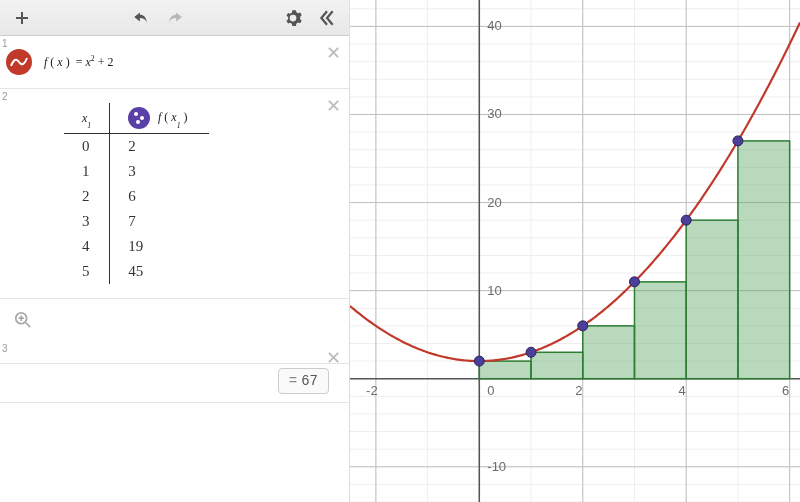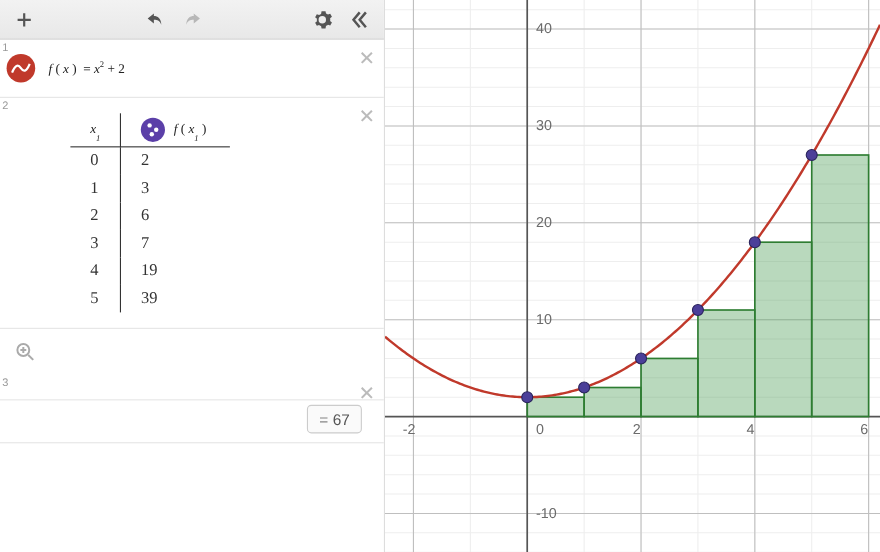--- a/index.html
+++ b/index.html
@@ -28,21 +28,21 @@
   .table th, .table td { padding: 4px 18px; text-align: left; font-family: Georgia, serif; font-size: 15px; }
   .table thead th { border-bottom: 1px solid #333; }
   .table th:first-child, .table td:first-child { border-right: 1px solid #333; }
   .table thead th { font-style: italic; font-weight: normal; }
   .dots-badge { display:inline-block; width:22px; height:22px; border-radius:50%; background:#5b3fa8; vertical-align:middle; margin-right:4px; position:relative;}
   .dots-badge::before { content:''; position:absolute; width:4px; height:4px; background:#fff; border-radius:50%; top:5px; left:6px; box-shadow: 6px 4px 0 #fff, 2px 8px 0 #fff;}
 
   .zoom-in { position: relative; width:30px; height:30px; margin: 6px 0 6px 8px; color:#aaa; display:flex; align-items:center; justify-content:center; cursor:pointer;}
 
   .result-row { text-align:right; padding: 4px 20px 8px; border-bottom:1px solid #e5e5e5; }
-  .result-badge { display:inline-block; border:1px solid #ccc; border-radius:4px; padding:4px 10px; font-family: Liberation Sans, sans-serif; background:#fafafa; color:#555;}
+  .result-badge { display:inline-block; border:1px solid #ccc; border-radius:4px; padding:4px 10px; font-family: Liberation Mono, monospace; background:#fafafa; color:#555;}
   .result-badge .eq { color:#888; margin-right:4px;}
 
   .graph { flex:1; position:relative; background:#fff; }
   .graph svg { width:100%; height:100%; display:block; }
 </style>
 </head>
 <body>
 
 <div class="app">
 
@@ -120,21 +120,21 @@
               <tr>
                 <td>3</td>
                 <td>7</td>
               </tr>
               <tr>
                 <td>4</td>
                 <td>19</td>
               </tr>
               <tr>
                 <td>5</td>
-                <td>39</td>
+                <td>45</td>
               </tr>
             </tbody>
         </table>
       </div>
 
       <div class="zoom-in">
         <svg viewBox="0 0 20 20" width="18" height="18">
             <circle cx="8" cy="8" r="6" stroke="#aaa" stroke-width="2" fill="none"></circle>
             <path d="M8 5v6M5 8h6" stroke="#aaa" stroke-width="2"></path>
             <path d="M13 13l5 5" stroke="#aaa" stroke-width="2"></path>

